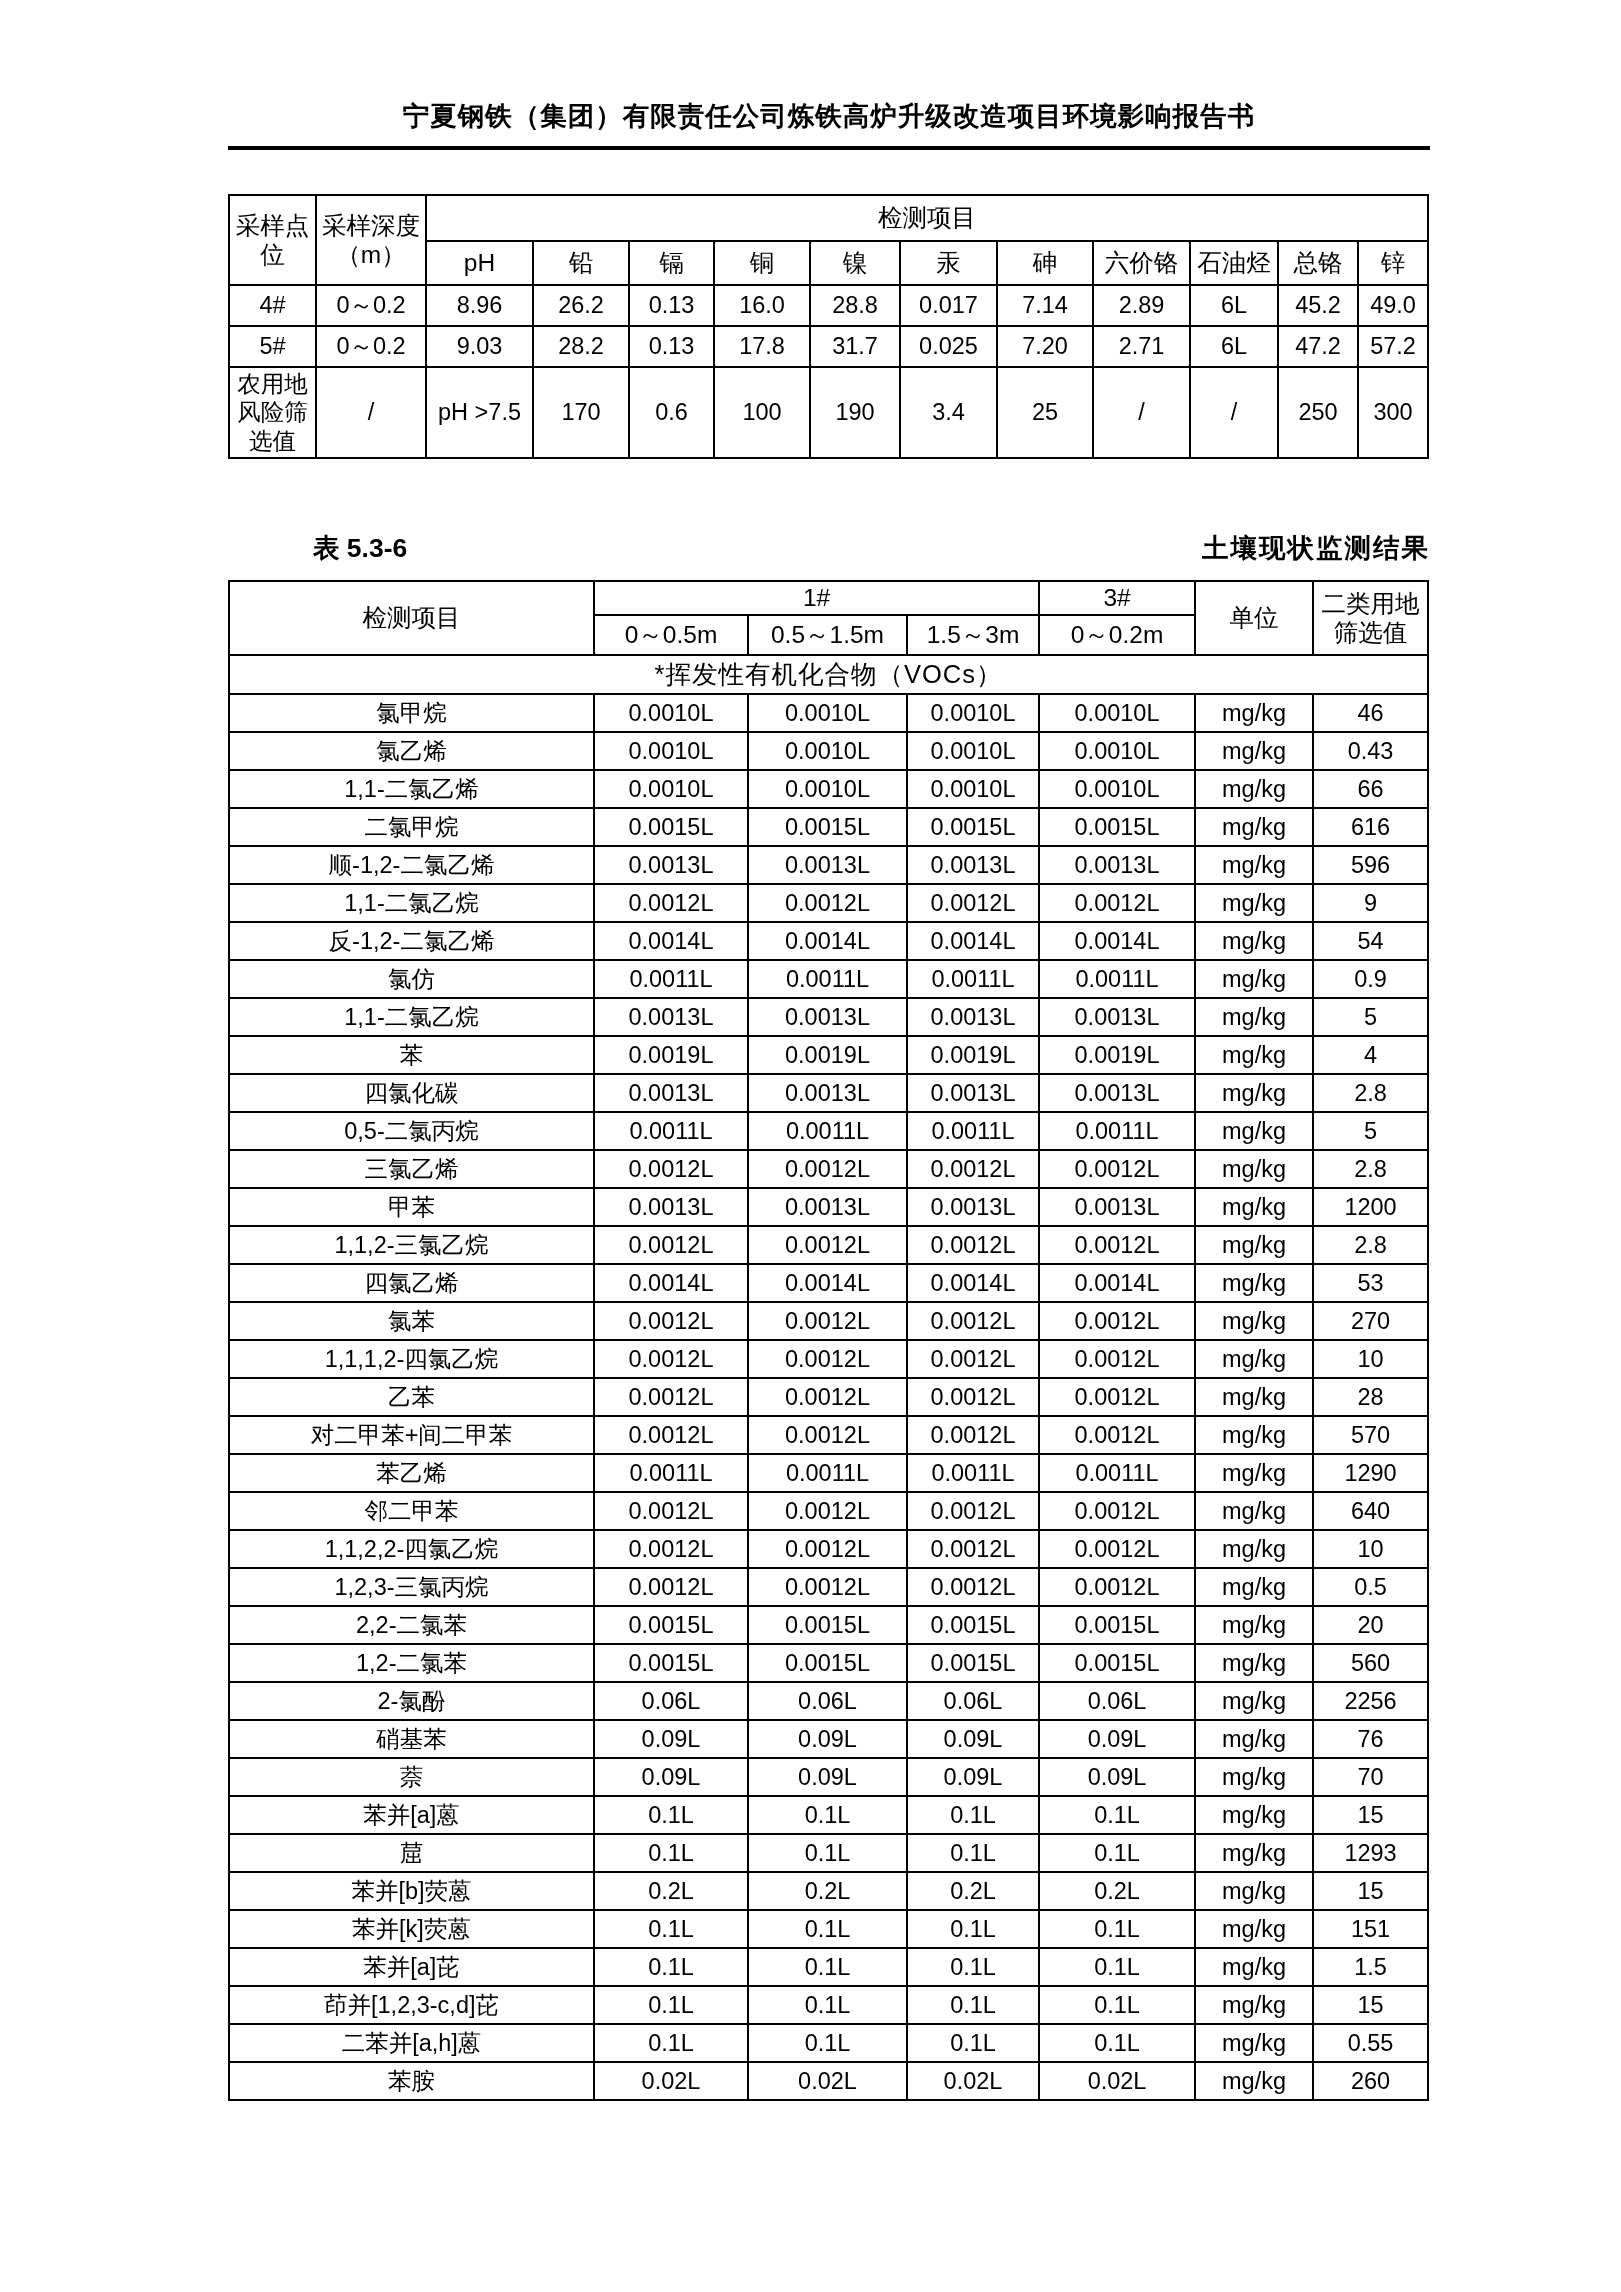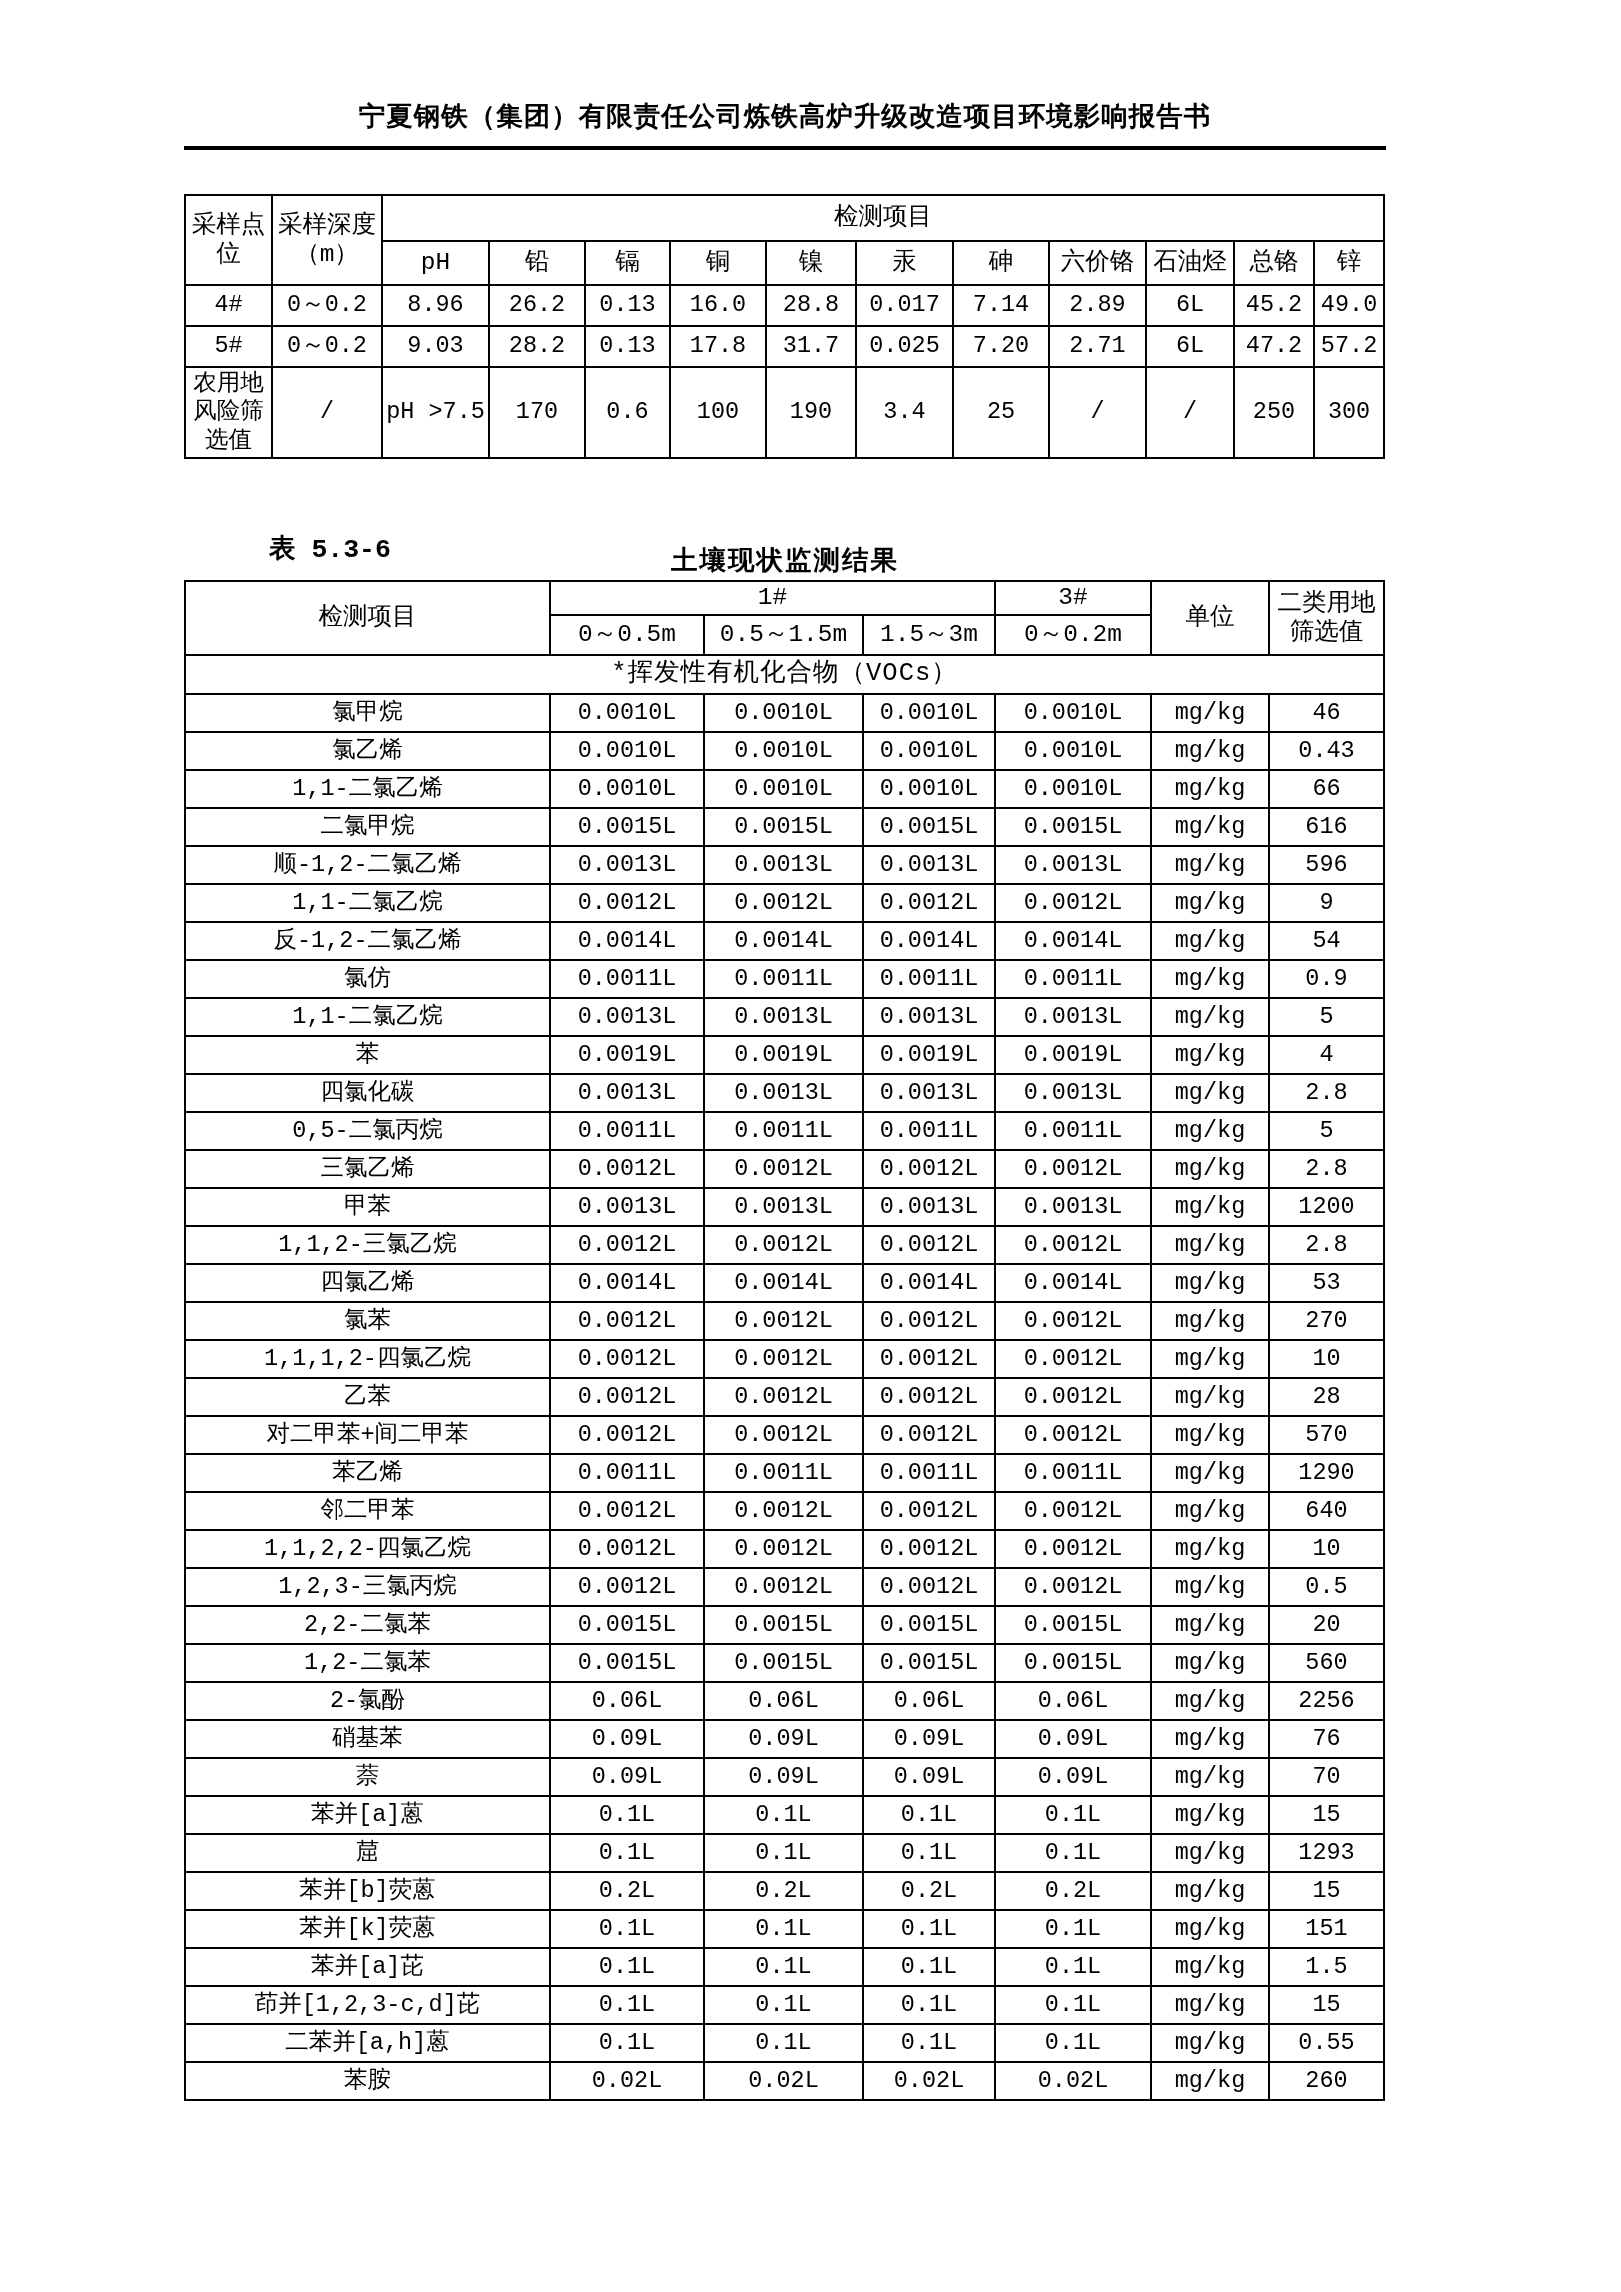--- a/index.html
+++ b/index.html
@@ -1,18 +1,18 @@
 <!DOCTYPE html>
 <html><head>
 <meta charset="utf-8">
 <style>
   html,body { margin:0; padding:0; background:#ffffff; }
   .page {
     position:relative; width:1471px; height:2293px; background:#ffffff;
-    font-family:Liberation Mono, monospace; color:#000000; overflow:hidden;
+    font-family:Liberation Sans, sans-serif; color:#000000; overflow:hidden;margin-left:44px;
   }
   .doc-header {
     position:absolute; top:98px; left:184px; width:1202px;
     text-align:center; font-size:26.5px; font-weight:700; letter-spacing:1px;
   }
   .header-rule {
     position:absolute; top:146px; left:184px; width:1202px; height:3.9px; background:#000000;
   }
   table { border-collapse:collapse; table-layout:fixed; position:absolute; left:184px; background:#ffffff; }
   th, td {
@@ -24,21 +24,21 @@
   .t1 thead th { font-size:24.5px;text-align:center; }
   .t1 thead tr:first-child { height:46px; }
   .t1 thead tr:nth-child(2) { height:44px; }
   .t1 tbody tr { height:41px; }
   .t1 tbody tr.tall { height:91px; }
   .t2-caption {
     position:absolute; top:530px; left:184px; width:1202px; height:33px;
     font-size:26.5px; font-weight:700;
   }
   .t2-caption .cap-label { position:absolute; left:85px; top:0; }
-  .t2-caption .cap-title { position:absolute; left:0; width:100%; text-align:center; top:12px; letter-spacing:2px; }
+  .t2-caption .cap-title { position:absolute; left:0; width:100%; text-align:right; top:0; letter-spacing:2px; }
   .t2 { top:580px; width:1198px; border:2.9px solid #000; font-size:23.5px; }
   .t2 thead th { font-size:24.5px; }
   .t2 thead tr:first-child { height:34px; }
   .t2 thead tr:nth-child(2) { height:40px; }
   .t2 tbody tr { height:38px;padding-left:28px; }
   .t2 tr.section td { font-size:25.5px; height:37px; letter-spacing:1px; }
   .page-number {
     position:absolute; top:2113px; left:184px; width:1202px;
     text-align:center; font-size:24.5px; font-weight:700;
   }

